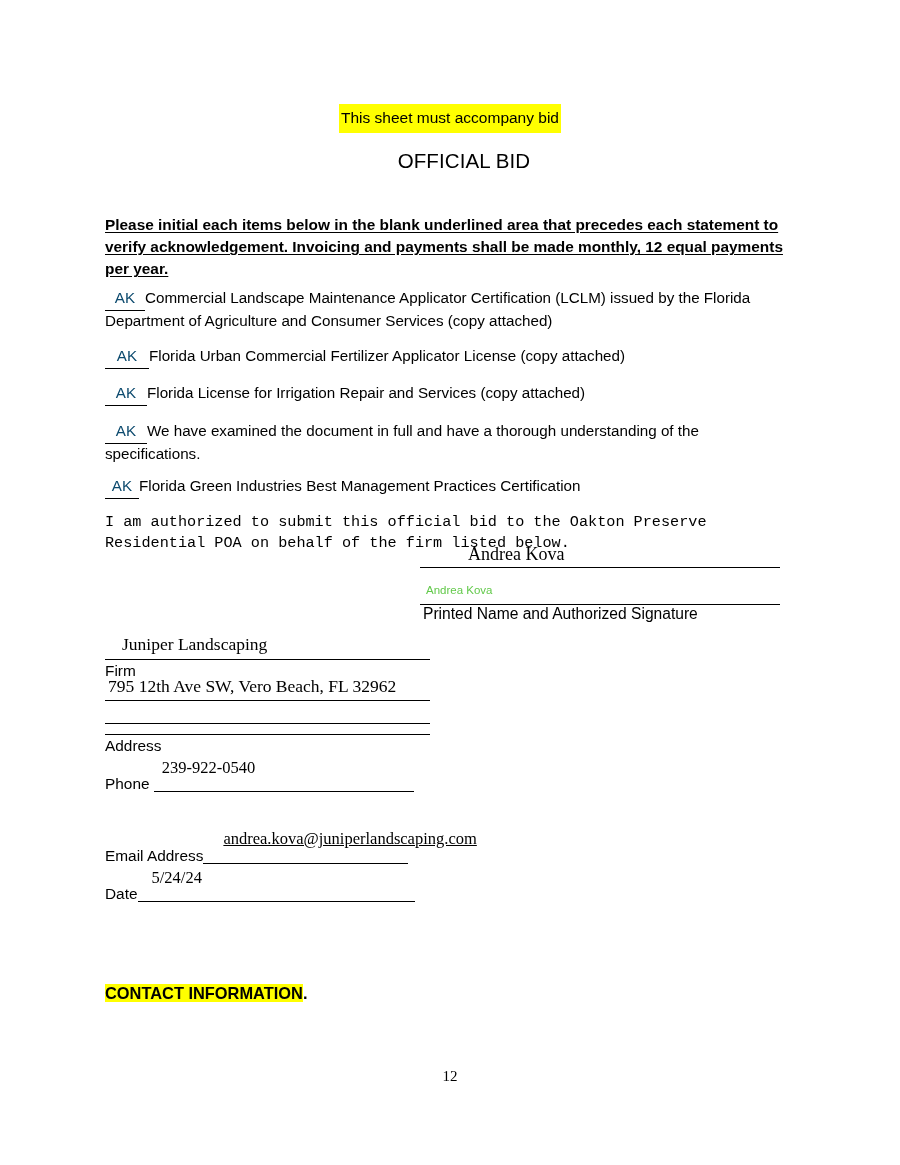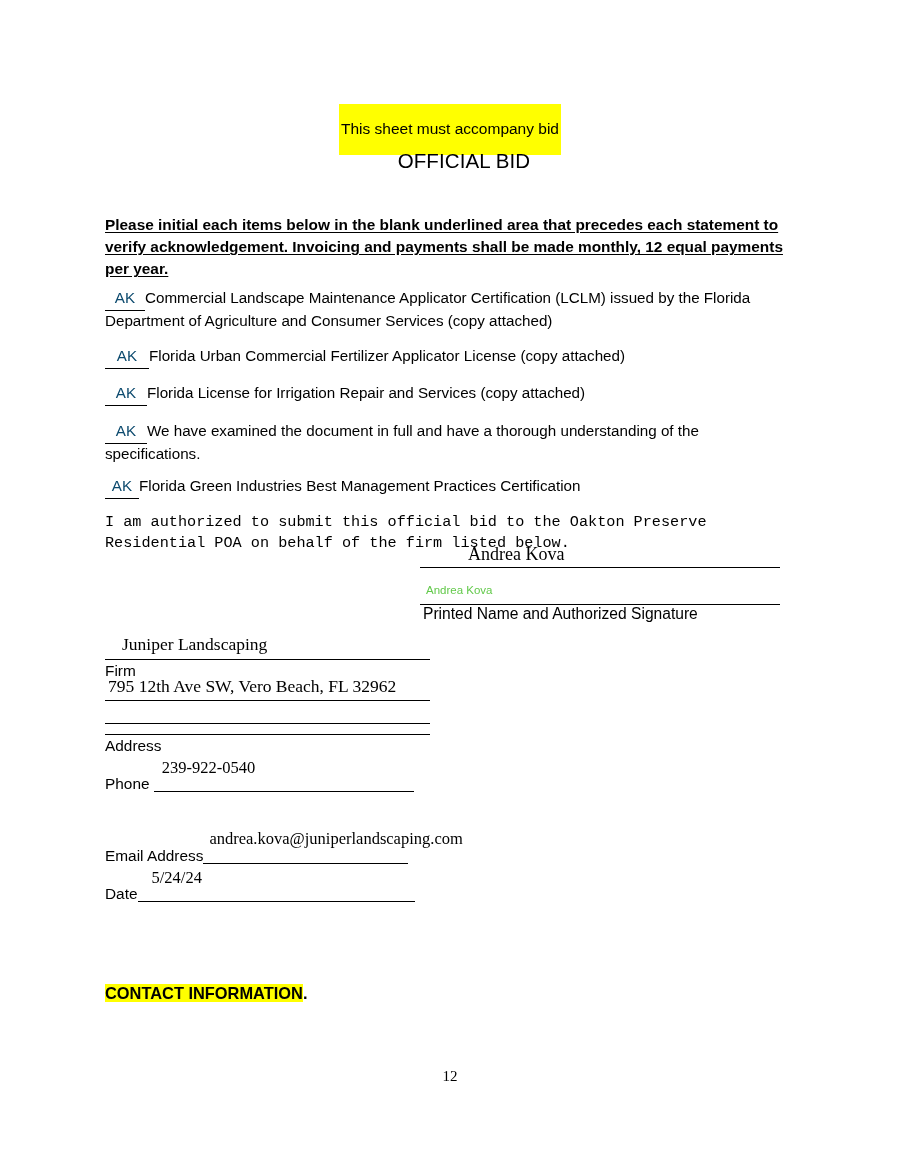--- a/index.html
+++ b/index.html
@@ -24,21 +24,21 @@
     top: 104px;
     left: 0;
     width: 900px;
     text-align: center;
   }
   .accompany {
     display: inline-block;
     background: #ffff00;
     font-size: 15.5px;
     line-height: 1.35;
-    padding: 15px 2px;
+    padding: 4px 2px;
     white-space: nowrap;
   }
 
   .title-block {
     position: absolute;
     top: 146px;
     left: 0;
     width: 900px;
     text-align: center;
     font-size: 20.5px;
@@ -184,21 +184,21 @@
     vertical-align: -3px;
   }
   .field .fval {
     position: absolute;
     left: 8px;
     top: -16px;
     font-family: "Liberation Serif", serif;
     font-size: 16.5px;
     white-space: nowrap;
   }
-  .field-email .fval { left: 6px; top: -17px; }
+  .field-email .fval { left: 20px; top: -17px; text-decoration: underline; }
   .field-date .fval  { left: 14px; top: -16px; }
 
   
   .notice {
     position: absolute;
     top: 957px;
     left: 105px;
     width: 700px;
     font-weight: bold;
     font-size: 16.4px;

